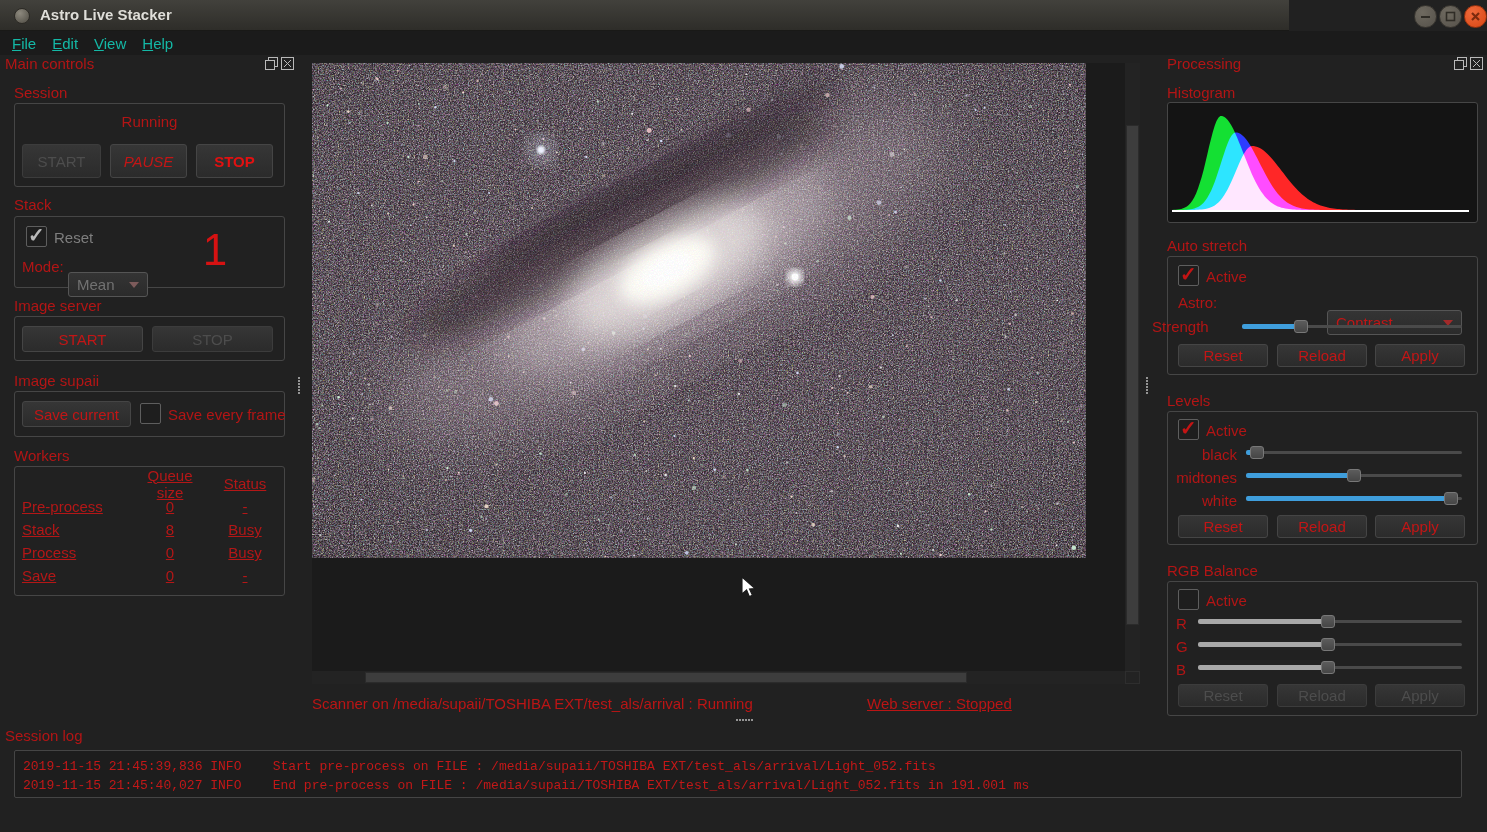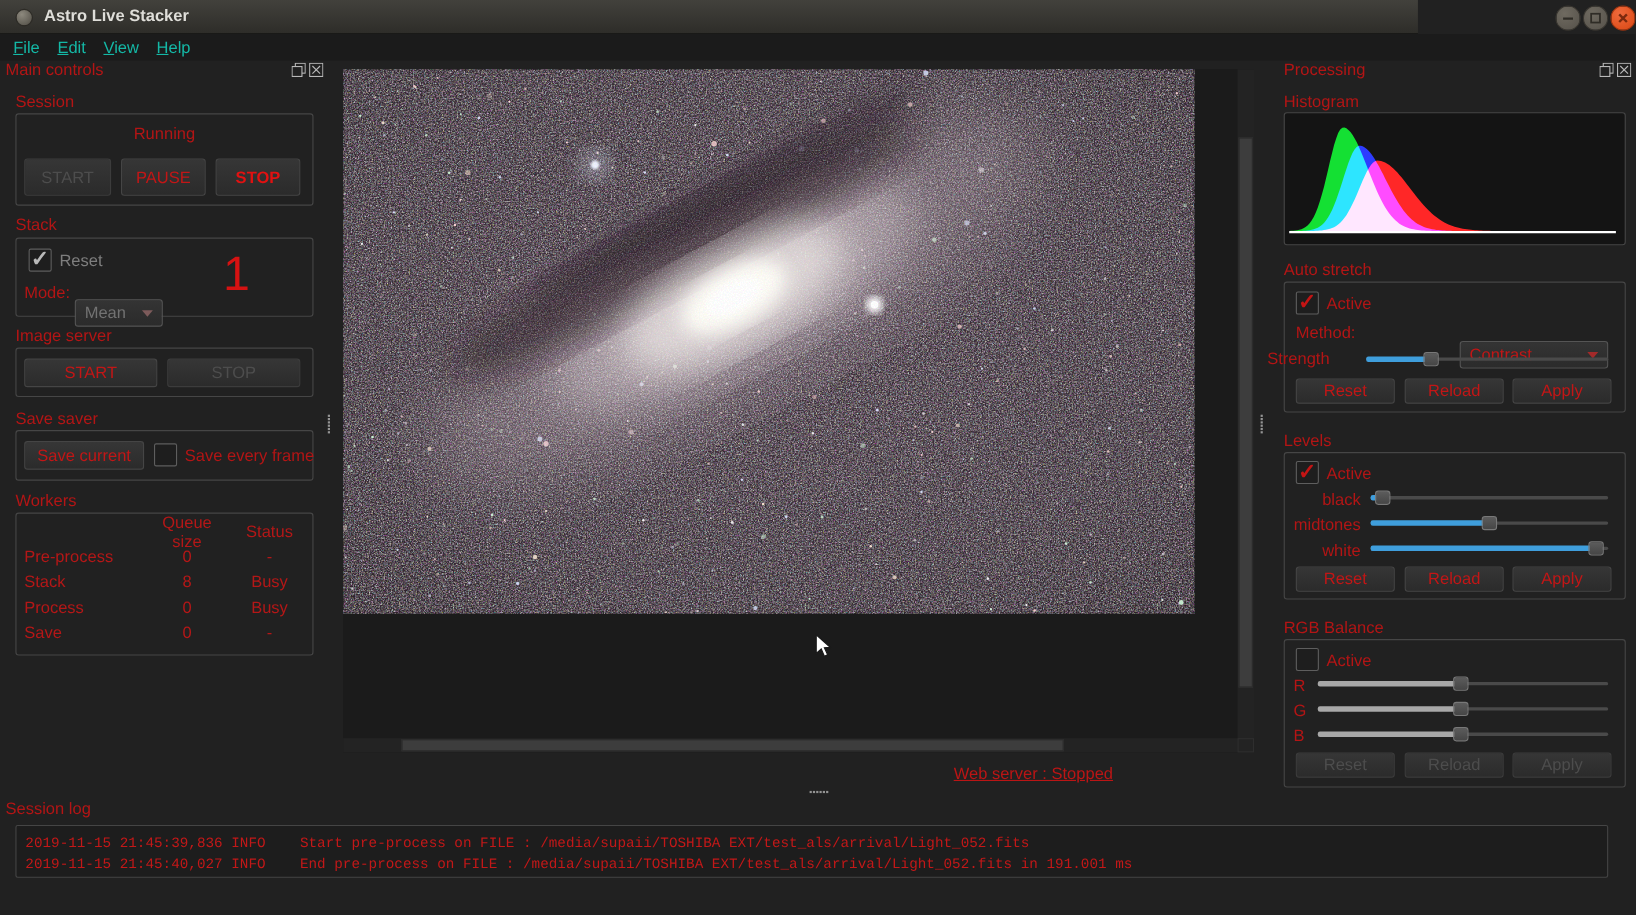--- a/index.html
+++ b/index.html
@@ -41,21 +41,21 @@
     border-right:5px solid transparent;border-top:6px solid #a32a2a;}
   .combo.disabled{color:#727272;cursor:default;}
   .combo.disabled .arrow{border-top-color:#7d5b5b;}
   .slider{position:absolute;height:13px;cursor:pointer;}
   .slider .track{position:absolute;left:0;right:0;top:5px;height:3px;background:#4a4a4a;border-radius:2px;}
   .slider .fill{position:absolute;left:0;top:4px;height:5px;background:#3f9edc;border-radius:2px;}
   .slider.disabled .fill{background:#a8a8a8;}
   .slider .handle{position:absolute;top:0;width:14px;height:13px;border-radius:3px;
     background:linear-gradient(180deg,#5c5c5c,#464646);border:1px solid #787878;box-sizing:border-box;}
   .dock-icons{position:absolute;display:flex;gap:3px;}
-  .wtext{color:#b41717;font-size:15px;}
+  .wtext{color:#b41717;font-size:15px;text-decoration:underline;}
   .wrow{display:flex;height:23px;align-items:center;}
   .wname{width:112px;padding-left:8px;}
   .wqueue{width:72px;text-align:center;}
   .wstatus{width:78px;text-align:center;}
   
   .sb-track{position:absolute;background:#232323;}
   .sb-thumb{position:absolute;background:#3d3d3d;border:1px solid #2b2b2b;box-sizing:border-box;}
   .dots-h{position:absolute;width:2px;height:2px;background:#949494;
     box-shadow:3px 0 #949494,6px 0 #949494,9px 0 #949494,12px 0 #949494,15px 0 #949494;}
   .dots-v{position:absolute;width:2px;height:2px;background:#949494;
@@ -109,40 +109,40 @@
     <svg width="13" height="13">
         <rect x="0.5" y="0.5" width="12" height="12" fill="none" stroke="#b9b9b9"></rect>
         <path d="M3,3 L10,10 M10,3 L3,10" stroke="#b9b9b9"></path>
       </svg>
   </div>
 
   <div class="lbl" style="left:14px;top:84px;">Session</div>
   <div class="frame" style="left:14px;top:103px;width:271px;height:84px;"></div>
   <div class="lbl" style="left:14px;top:113px;width:271px;text-align:center;">Running</div>
   <div class="btn disabled" style="left:22px;top:144px;width:79px;height:34px;">START</div>
-  <div class="btn" style="left:110px;top:144px;width:77px;height:34px;">PAUSE</div>
+  <div class="btn" style="left:110px;top:144px;width:77px;height:34px;font-style:italic;">PAUSE</div>
   <div class="btn bold" style="left:196px;top:144px;width:77px;height:34px;">STOP</div>
 
   <div class="lbl" style="left:14px;top:196px;">Stack</div>
   <div class="frame" style="left:14px;top:216px;width:271px;height:72px;"></div>
   <div class="cb gray checked" style="left:26px;top:226px;"></div>
   <div class="lbl" style="left:54px;top:229px;color:#7e7e7e;">Reset</div>
   <div class="lbl" style="left:22px;top:258px;">Mode:</div>
   <div class="combo disabled" style="left:68px;top:252px;width:80px;height:25px;">
     <span>Mean</span>
     <span class="arrow"></span>
   </div>
   <div class="counter" style="left:192px;top:228px;width:46px;text-align:center;">1</div>
 
   <div class="lbl" style="left:14px;top:297px;">Image server</div>
   <div class="frame" style="left:14px;top:316px;width:271px;height:45px;"></div>
   <div class="btn" style="left:22px;top:326px;width:121px;height:26px;">START</div>
   <div class="btn disabled" style="left:152px;top:326px;width:121px;height:26px;">STOP</div>
 
-  <div class="lbl" style="left:14px;top:372px;">Save saver</div>
+  <div class="lbl" style="left:14px;top:372px;">Image supaii</div>
   <div class="frame" style="left:14px;top:391px;width:271px;height:46px;"></div>
   <div class="btn" style="left:22px;top:401px;width:109px;height:26px;">Save current</div>
   <div class="cb" style="left:140px;top:403px;"></div>
   <div class="lbl" style="left:168px;top:406px;">Save every frame</div>
 
   <div class="lbl" style="left:14px;top:447px;">Workers</div>
   <div class="frame" style="left:14px;top:466px;width:271px;height:130px;"></div>
   <div style="position:absolute;left:14px;top:472px;width:271px;">
     <div class="wrow wtext">
       <span class="wname"></span>
@@ -663,20 +663,21 @@
     </svg>
 
     <div class="sb-track" style="left:813px;top:0;width:15px;height:621px;"></div>
     <div class="sb-thumb" style="left:814px;top:62px;width:13px;height:500px;"></div>
 
     <div class="sb-track" style="left:0;top:608px;width:813px;height:13px;"></div>
     <div class="sb-thumb" style="left:53px;top:609px;width:602px;height:11px;"></div>
     <div class="sb-track" style="left:813px;top:608px;width:15px;height:13px;border:1px solid #2e2e2e;box-sizing:border-box;"></div>
   </div>
 
+  <div class="status-text" style="left:312px;top:695px;">Scanner on /media/supaii/TOSHIBA EXT/test_als/arrival : Running</div>
   <div class="status-text" style="left:867px;top:695px;text-decoration:underline;">Web server : Stopped</div>
   <div class="dots-h" style="left:736px;top:719px;"></div>
 
   <svg id="cursor" style="left:741px;top:576px;" width="16" height="23">
     <path d="M1,1 L1,18 L5.6,14 L8.4,20.6 L11.4,19.3 L8.5,12.9 L14,12.6 Z" fill="#ffffff" stroke="#1a1a1a" stroke-width="1.1"></path>
   </svg>
 
   <div class="dots-v" style="left:1146px;top:377px;"></div>
   <div class="lbl" style="left:1167px;top:55px;">Processing</div>
   <div class="dock-icons" style="left:1454px;top:57px;">
@@ -697,21 +698,21 @@
         <path d="M4,107 L4.0,107.0 L5.9,107.0 L7.7,107.0 L9.6,107.0 L11.4,106.9 L13.3,106.9 L15.1,106.9 L17.0,106.8 L18.9,106.7 L20.7,106.5 L22.6,106.3 L24.4,105.9 L26.3,105.5 L28.1,104.8 L30.0,104.0 L31.8,102.9 L33.7,101.5 L35.6,99.7 L37.4,97.5 L39.3,94.8 L41.1,91.6 L43.0,87.9 L44.8,83.7 L46.7,78.9 L48.5,73.7 L50.4,68.1 L52.3,62.3 L54.1,56.4 L56.0,50.7 L57.8,45.2 L59.7,40.3 L61.5,36.1 L63.4,32.8 L65.3,30.6 L67.1,29.5 L69.0,29.5 L70.8,30.0 L72.7,31.0 L74.5,32.4 L76.4,34.3 L78.3,36.5 L80.1,39.1 L82.0,41.9 L83.8,45.1 L85.7,48.4 L87.5,51.9 L89.4,55.5 L91.2,59.2 L93.1,62.9 L95.0,66.5 L96.8,70.1 L98.7,73.5 L100.5,76.8 L102.4,80.0 L104.2,83.0 L106.1,85.7 L107.9,88.3 L109.8,90.7 L111.7,92.8 L113.5,94.8 L115.4,96.5 L117.2,98.0 L119.1,99.4 L120.9,100.6 L122.8,101.6 L124.7,102.5 L126.5,103.3 L128.4,104.0 L130.2,104.5 L132.1,105.0 L133.9,105.4 L135.8,105.7 L137.7,106.0 L139.5,106.2 L141.4,106.4 L143.2,106.5 L145.1,106.6 L146.9,106.7 L148.8,106.8 L150.6,106.8 L152.5,106.9 L154.4,106.9 L156.2,106.9 L158.1,106.9 L159.9,107.0 L161.8,107.0 L163.6,107.0 L165.5,107.0 L167.4,107.0 L169.2,107.0 L171.1,107.0 L172.9,107.0 L174.8,107.0 L176.6,107.0 L178.5,107.0 L180.3,107.0 L182.2,107.0 L184.1,107.0 L185.9,107.0 L187.8,107.0 L189.6,107.0 L191.5,107.0 L193.3,107.0 L195.2,107.0 L197.1,107.0 L198.9,107.0 L200.8,107.0 L202.6,107.0 L204.5,107.0 L206.3,107.0 L208.2,107.0 L210.0,107.0 L211.9,107.0 L213.8,107.0 L215.6,107.0 L217.5,107.0 L219.3,107.0 L221.2,107.0 L223.0,107.0 L224.9,107.0 L226.8,107.0 L228.6,107.0 L230.5,107.0 L232.3,107.0 L234.2,107.0 L236.0,107.0 L237.9,107.0 L239.7,107.0 L241.6,107.0 L243.5,107.0 L245.3,107.0 L247.2,107.0 L249.0,107.0 L250.9,107.0 L252.7,107.0 L254.6,107.0 L256.4,107.0 L258.3,107.0 L260.2,107.0 L262.0,107.0 L263.9,107.0 L265.7,107.0 L267.6,107.0 L269.4,107.0 L271.3,107.0 L273.2,107.0 L275.0,107.0 L276.9,107.0 L278.7,107.0 L280.6,107.0 L282.4,107.0 L284.3,107.0 L286.1,107.0 L288.0,107.0 L289.9,107.0 L291.7,107.0 L293.6,107.0 L295.4,107.0 L297.3,107.0 L299.1,107.0 L301.0,107.0 L301,107 Z" fill="#1b2bff" style="mix-blend-mode: screen;"></path>
         <path d="M4,107 L4.0,107.0 L5.9,107.0 L7.7,107.0 L9.6,107.0 L11.4,107.0 L13.3,107.0 L15.1,107.0 L17.0,107.0 L18.9,107.0 L20.7,107.0 L22.6,106.9 L24.4,106.9 L26.3,106.9 L28.1,106.8 L30.0,106.7 L31.8,106.6 L33.7,106.5 L35.6,106.2 L37.4,105.9 L39.3,105.5 L41.1,105.0 L43.0,104.3 L44.8,103.5 L46.7,102.4 L48.5,101.1 L50.4,99.5 L52.3,97.5 L54.1,95.2 L56.0,92.6 L57.8,89.6 L59.7,86.2 L61.5,82.5 L63.4,78.5 L65.3,74.3 L67.1,69.9 L69.0,65.5 L70.8,61.2 L72.7,57.1 L74.5,53.2 L76.4,49.9 L78.3,47.1 L80.1,44.9 L82.0,43.6 L83.8,43.0 L85.7,43.1 L87.5,43.4 L89.4,44.0 L91.2,44.8 L93.1,45.8 L95.0,47.1 L96.8,48.5 L98.7,50.2 L100.5,52.0 L102.4,53.9 L104.2,56.0 L106.1,58.2 L107.9,60.5 L109.8,62.9 L111.7,65.3 L113.5,67.7 L115.4,70.1 L117.2,72.5 L119.1,74.9 L120.9,77.2 L122.8,79.5 L124.7,81.7 L126.5,83.8 L128.4,85.8 L130.2,87.7 L132.1,89.6 L133.9,91.3 L135.8,92.8 L137.7,94.3 L139.5,95.7 L141.4,97.0 L143.2,98.1 L145.1,99.2 L146.9,100.1 L148.8,101.0 L150.6,101.8 L152.5,102.5 L154.4,103.1 L156.2,103.6 L158.1,104.1 L159.9,104.5 L161.8,104.9 L163.6,105.2 L165.5,105.5 L167.4,105.7 L169.2,105.9 L171.1,106.1 L172.9,106.3 L174.8,106.4 L176.6,106.5 L178.5,106.6 L180.3,106.7 L182.2,106.7 L184.1,106.8 L185.9,106.8 L187.8,106.9 L189.6,106.9 L191.5,106.9 L193.3,106.9 L195.2,106.9 L197.1,107.0 L198.9,107.0 L200.8,107.0 L202.6,107.0 L204.5,107.0 L206.3,107.0 L208.2,107.0 L210.0,107.0 L211.9,107.0 L213.8,107.0 L215.6,107.0 L217.5,107.0 L219.3,107.0 L221.2,107.0 L223.0,107.0 L224.9,107.0 L226.8,107.0 L228.6,107.0 L230.5,107.0 L232.3,107.0 L234.2,107.0 L236.0,107.0 L237.9,107.0 L239.7,107.0 L241.6,107.0 L243.5,107.0 L245.3,107.0 L247.2,107.0 L249.0,107.0 L250.9,107.0 L252.7,107.0 L254.6,107.0 L256.4,107.0 L258.3,107.0 L260.2,107.0 L262.0,107.0 L263.9,107.0 L265.7,107.0 L267.6,107.0 L269.4,107.0 L271.3,107.0 L273.2,107.0 L275.0,107.0 L276.9,107.0 L278.7,107.0 L280.6,107.0 L282.4,107.0 L284.3,107.0 L286.1,107.0 L288.0,107.0 L289.9,107.0 L291.7,107.0 L293.6,107.0 L295.4,107.0 L297.3,107.0 L299.1,107.0 L301.0,107.0 L301,107 Z" fill="#ff1515" style="mix-blend-mode: screen;"></path>
         <line x1="4" y1="108" x2="301" y2="108" stroke="#ffffff" stroke-width="2"></line>
       </svg>
   </div>
 
   <div class="lbl" style="left:1167px;top:237px;">Auto stretch</div>
   <div class="frame" style="left:1167px;top:256px;width:311px;height:119px;"></div>
   <div class="cb checked" style="left:1178px;top:265px;"></div>
   <div class="lbl" style="left:1206px;top:268px;">Active</div>
-  <div class="lbl" style="left:1178px;top:294px;">Method:</div>
+  <div class="lbl" style="left:1178px;top:294px;">Astro:</div>
   <div class="combo" style="left:1327px;top:290px;width:135px;height:25px;">
     <span>Contrast</span>
     <span class="arrow"></span>
   </div>
   <div class="lbl" style="left:1152px;top:318px;">Strength</div>
   <div class="slider" style="left:1242px;top:320px;width:220px;">
     <div class="track"></div>
       <div class="fill" style="width: 58.5px;"></div>
       <div class="handle" style="left: 51.5px;"></div>
   </div>

